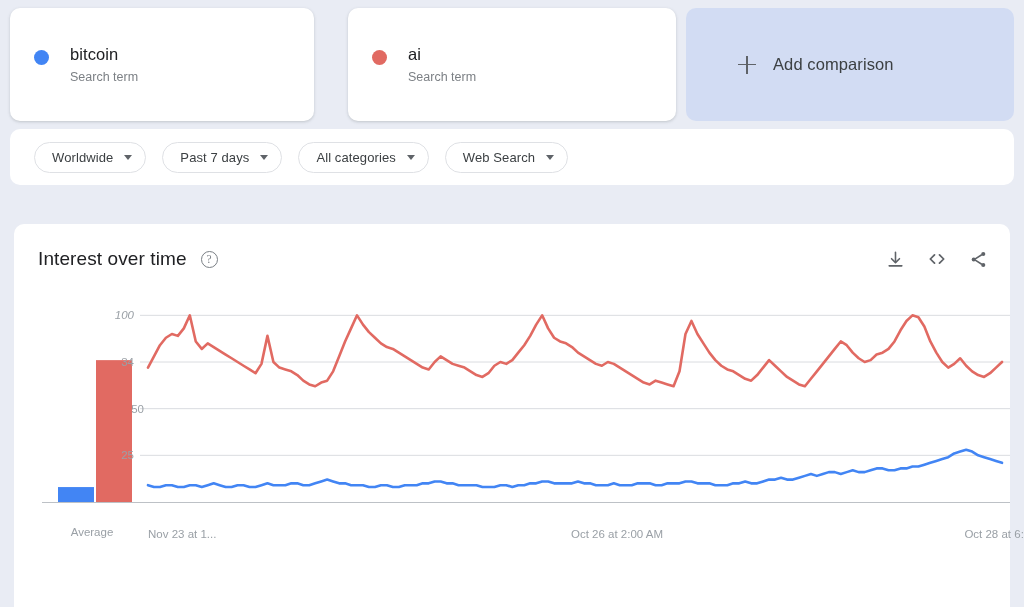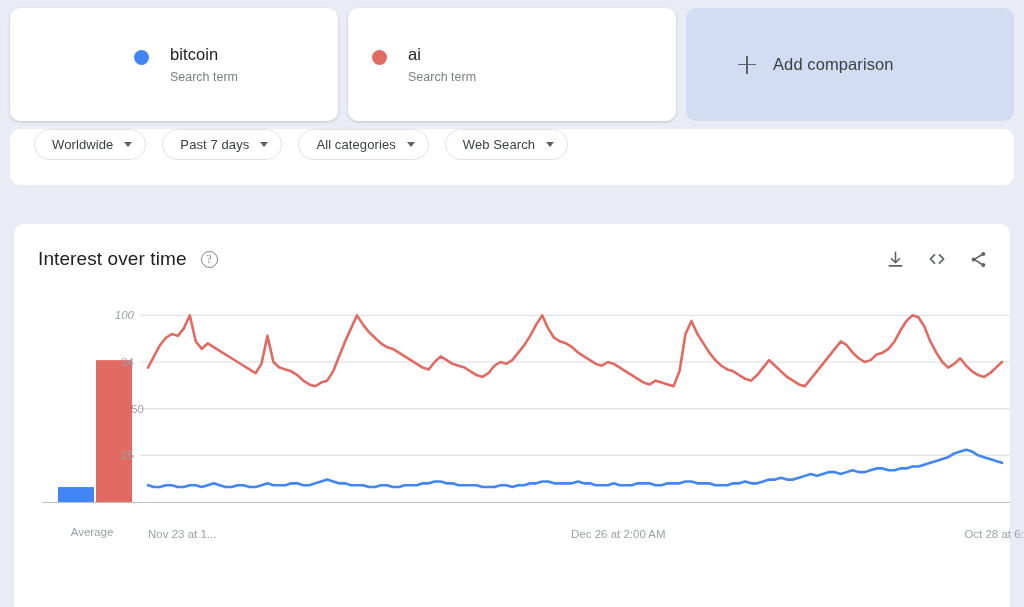--- a/index.html
+++ b/index.html
@@ -18,21 +18,21 @@
     background: #e9ecf4;
   }
 
   
   .term-card {
     position: absolute; top: 8px; height: 113px;
     background: #ffffff; border-radius: 10px;
     box-shadow: 0 1px 2px rgba(60,64,67,.12), 0 1px 3px 1px rgba(60,64,67,.07);
     display: flex; align-items: center;
   }
-  #term-card-0 { left: 10px; width: 328px; justify-content: center; }
+  #term-card-0 { left: 10px; width: 304px; }
   #term-card-1 { left: 348px; width: 328px; }
 
   .term-inner { display: flex; align-items: flex-start; padding-left: 24px; }
   .term-dot {
     width: 15px; height: 15px; border-radius: 50%;
     margin-top: 6px; margin-right: 21px; flex: 0 0 auto;
   }
   .term-texts { display: flex; flex-direction: column; }
   .term-name {
     font-size: 16.5px; color: #202124; line-height: 20px;
@@ -58,21 +58,21 @@
   .plus-icon::before { left: 0; top: 8px; width: 18px; height: 1.6px; }
   .plus-icon::after  { top: 0; left: 8px; height: 18px; width: 1.6px; }
   #add-comparison .label {
     font-size: 16.5px; color: #3c4043; letter-spacing: .1px;
   }
 
   
   #filter-bar {
     position: absolute; left: 10px; top: 129px; width: 1004px; height: 56px;
     background: #ffffff; border-radius: 10px;
-    display: flex; align-items: flex-start; padding-left: 24px; gap: 16px;
+    display: flex; align-items: center; padding-left: 24px; gap: 16px;
   }
   .filter-chip {
     height: 31px; border: 1px solid #dfe1e5; border-radius: 16px;
     display: flex; align-items: center; padding: 0 13px 0 17px;
     background: #fff; cursor: pointer;
   }
   .filter-chip .chip-label {
     font-size: 13px; color: #3c4043; letter-spacing: .1px;
   }
   .caret {
@@ -221,18 +221,18 @@
           <polyline points="8.00,73.60 13.97,62.40 19.94,51.20 25.92,43.73 31.89,40.00 37.86,41.87 43.83,34.40 49.80,21.33 55.78,47.47 61.75,54.93 67.72,49.33 73.69,53.07 79.66,56.80 85.64,60.53 91.61,64.27 97.58,68.00 103.55,71.73 109.52,75.47 115.50,79.20 121.47,69.87 127.44,41.87 133.41,68.00 139.38,73.60 145.36,75.47 151.33,77.33 157.30,81.07 163.27,86.67 169.24,90.40 175.22,92.27 181.19,88.53 187.16,86.67 193.13,77.33 199.10,62.40 205.08,47.47 211.05,34.40 217.02,21.33 222.99,30.67 228.97,38.13 234.94,43.73 240.91,49.33 246.88,53.07 252.85,54.93 258.83,58.67 264.80,62.40 270.77,66.13 276.74,69.87 282.71,73.60 288.69,75.47 294.66,68.00 300.63,62.40 306.60,66.13 312.57,69.87 318.55,71.73 324.52,73.60 330.49,77.33 336.46,81.07 342.43,82.93 348.41,79.20 354.38,71.73 360.35,68.00 366.32,69.87 372.29,66.13 378.27,58.67 384.24,51.20 390.21,41.87 396.18,30.67 402.15,21.33 408.13,34.40 414.10,43.73 420.07,47.47 426.04,49.33 432.01,53.07 437.99,58.67 443.96,62.40 449.93,66.13 455.90,69.87 461.87,71.73 467.85,68.00 473.82,69.87 479.79,73.60 485.76,77.33 491.73,81.07 497.71,84.80 503.68,88.53 509.65,90.40 515.62,86.67 521.59,88.53 527.57,90.40 533.54,92.27 539.51,77.33 545.48,40.00 551.45,26.93 557.43,40.00 563.40,49.33 569.37,58.67 575.34,66.13 581.31,71.73 587.29,75.47 593.26,77.33 599.23,81.07 605.20,84.80 611.17,86.67 617.15,81.07 623.12,73.60 629.09,66.13 635.06,71.73 641.03,77.33 647.01,82.93 652.98,86.67 658.95,90.40 664.92,92.27 670.90,84.80 676.87,77.33 682.84,69.87 688.81,62.40 694.78,54.93 700.76,47.47 706.73,51.20 712.70,58.67 718.67,64.27 724.64,68.00 730.62,66.13 736.59,60.53 742.56,58.67 748.53,54.93 754.50,47.47 760.48,36.27 766.45,26.93 772.42,21.33 778.39,23.20 784.36,32.53 790.34,47.47 796.31,58.67 802.28,68.00 808.25,73.60 814.22,69.87 820.20,64.27 826.17,71.73 832.14,77.33 838.11,81.07 844.08,82.93 850.06,79.20 856.03,73.60 862.00,68.00" fill="none" stroke="#e16a62" stroke-width="2.6" stroke-linejoin="round" stroke-linecap="round"></polyline>
         </svg>
       <div id="yticks">
           <div class="ytick" style="top: 161.333px; left: 78px; width: 42px; text-align: right;">25</div>
           <div class="ytick" style="top: 114.667px; left: 88px; width: 42px; text-align: right;">50</div>
           <div class="ytick" style="top: 68px; left: 78px; width: 42px; text-align: right;">34</div>
           <div class="ytick" style="top: 21.3333px; left: 78px; width: 42px; text-align: right; font-style: italic;">100</div>
         </div>
       <div id="xticks">
           <div class="x-label" style="left: 134px;">Nov 23 at 1...</div>
-          <div class="x-label" style="left: 557px;">Dec 26 at 2:00 AM</div>
+          <div class="x-label" style="left: 557px;">Oct 26 at 2:00 AM</div>
           <div class="x-label" style="left: 950.39px;">Oct 28 at 6:00 PM</div>
         </div>
     </div>
   </div>
 </div>
 
 </body></html>

